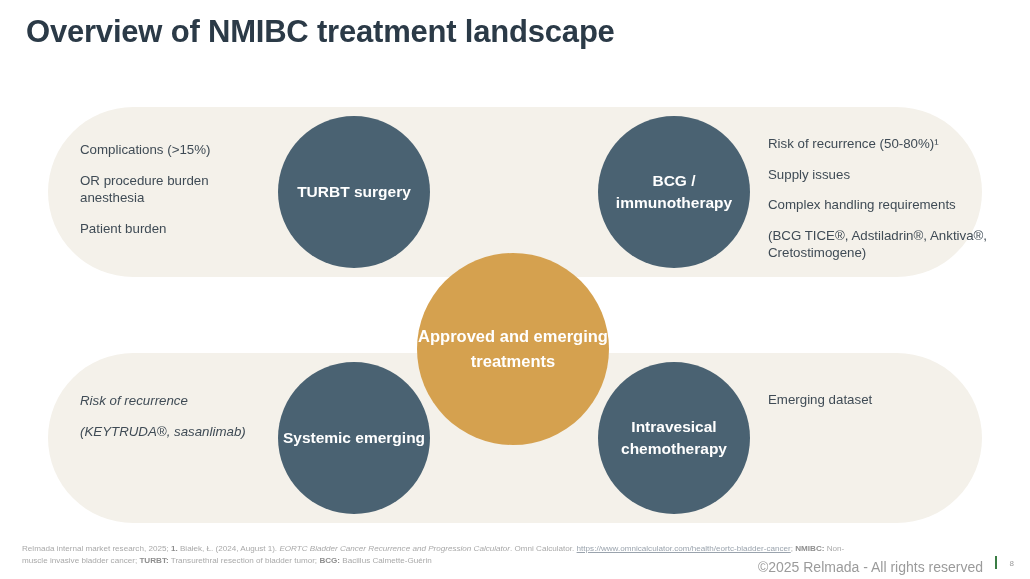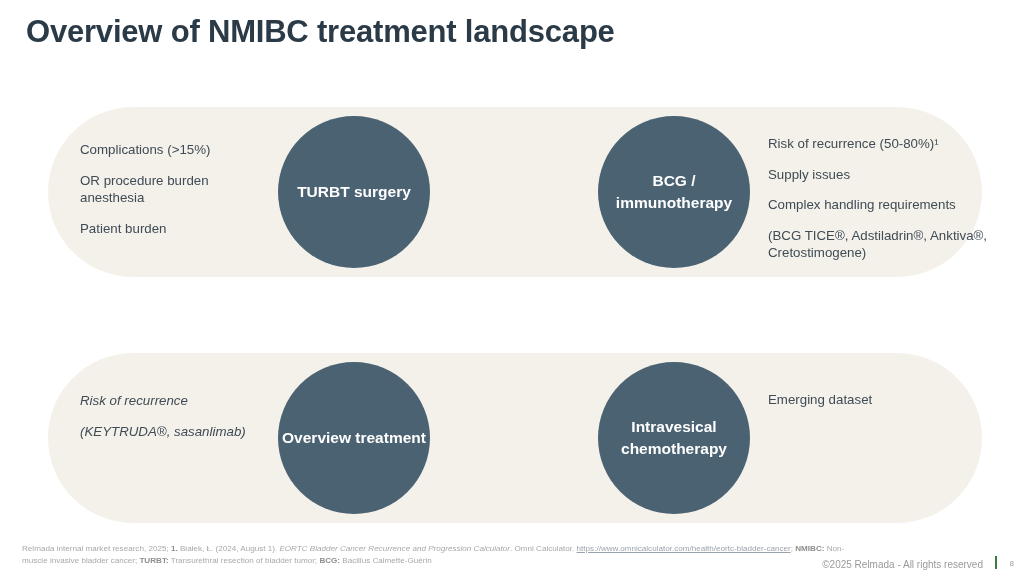--- a/index.html
+++ b/index.html
@@ -123,21 +123,21 @@
   #footnote i { font-style: italic; }
   #footnote .lnk {
     color: #9aa3ad;
     text-decoration: underline;
   }
 
   #copyright {
     position: absolute;
     right: 47px;
     top: 559px;
-    font-size: 10px;
+    font-size: 14px;
     color: #9b9b9b;
     white-space: nowrap;
   }
   #page-divider {
     position: absolute;
     right: 33px;
     top: 556px;
     width: 2px;
     height: 13px;
     background: #3a7d44;
@@ -181,23 +181,24 @@
       <p>Risk of recurrence</p>
       <p>(KEYTRUDA®, sasanlimab)</p>
     </div>
 
     <div class="bullets bul-br">
       <p>Emerging dataset</p>
     </div>
 
     <div class="node-circle node-tl">TURBT surgery</div>
     <div class="node-circle node-tr">BCG / immunotherapy</div>
-    <div class="node-circle node-bl">Overview treatment</div>
+    <div class="node-circle node-bl">Systemic emerging</div>
     <div class="node-circle node-br">Intravesical chemotherapy</div>
 
+    <div id="center-circle">Approved and emerging treatments</div>
 
   </div>
 
   <div id="footnote"><span>Relmada internal market research, 2025; </span><b>1.</b><span> Białek, Ł. (2024, August 1). </span><i>EORTC Bladder Cancer Recurrence and Progression Calculator</i><span>. Omni Calculator. </span><span class="lnk">https://www.omnicalculator.com/health/eortc-bladder-cancer</span><span>; </span><b>NMIBC:</b><span> Non-muscle invasive bladder cancer; </span><b>TURBT:</b><span> Transurethral resection of bladder tumor; </span><b>BCG:</b><span> Bacillus Calmette-Guérin</span></div>
 
   <div id="copyright">©2025 Relmada - All rights reserved</div>
   <div id="page-divider"></div>
   <div id="page-number">8</div>
 
 </div>

